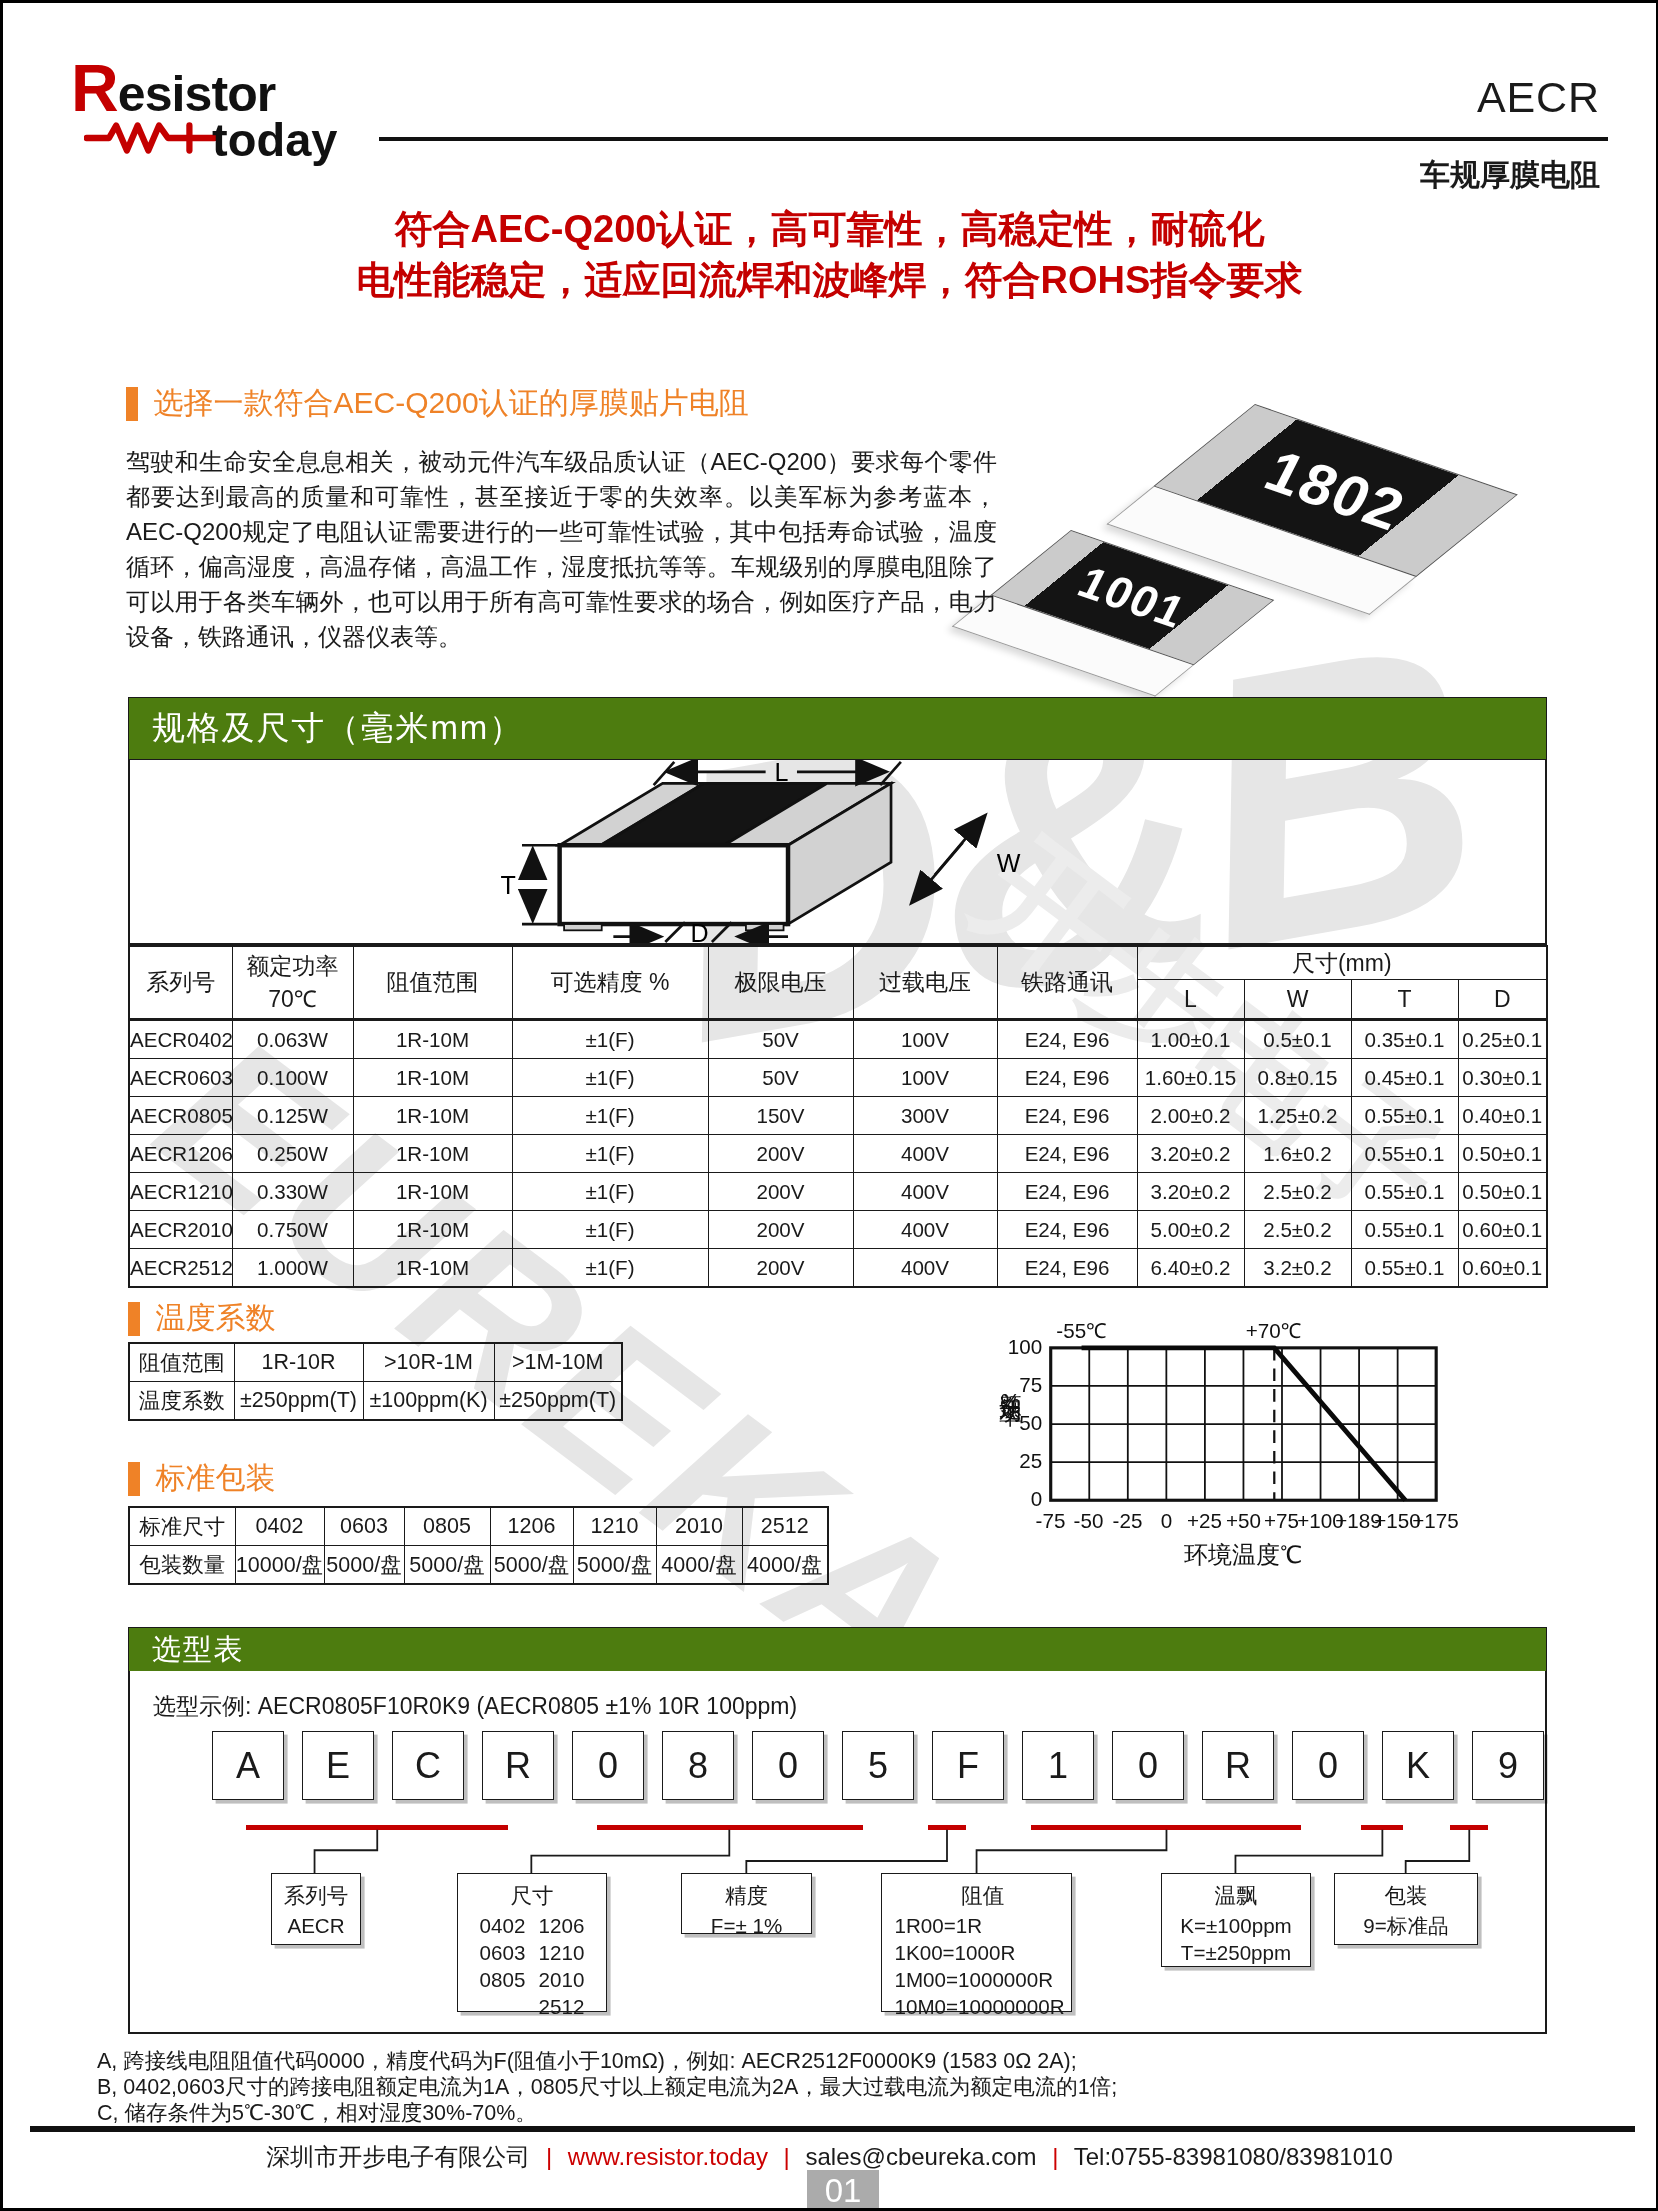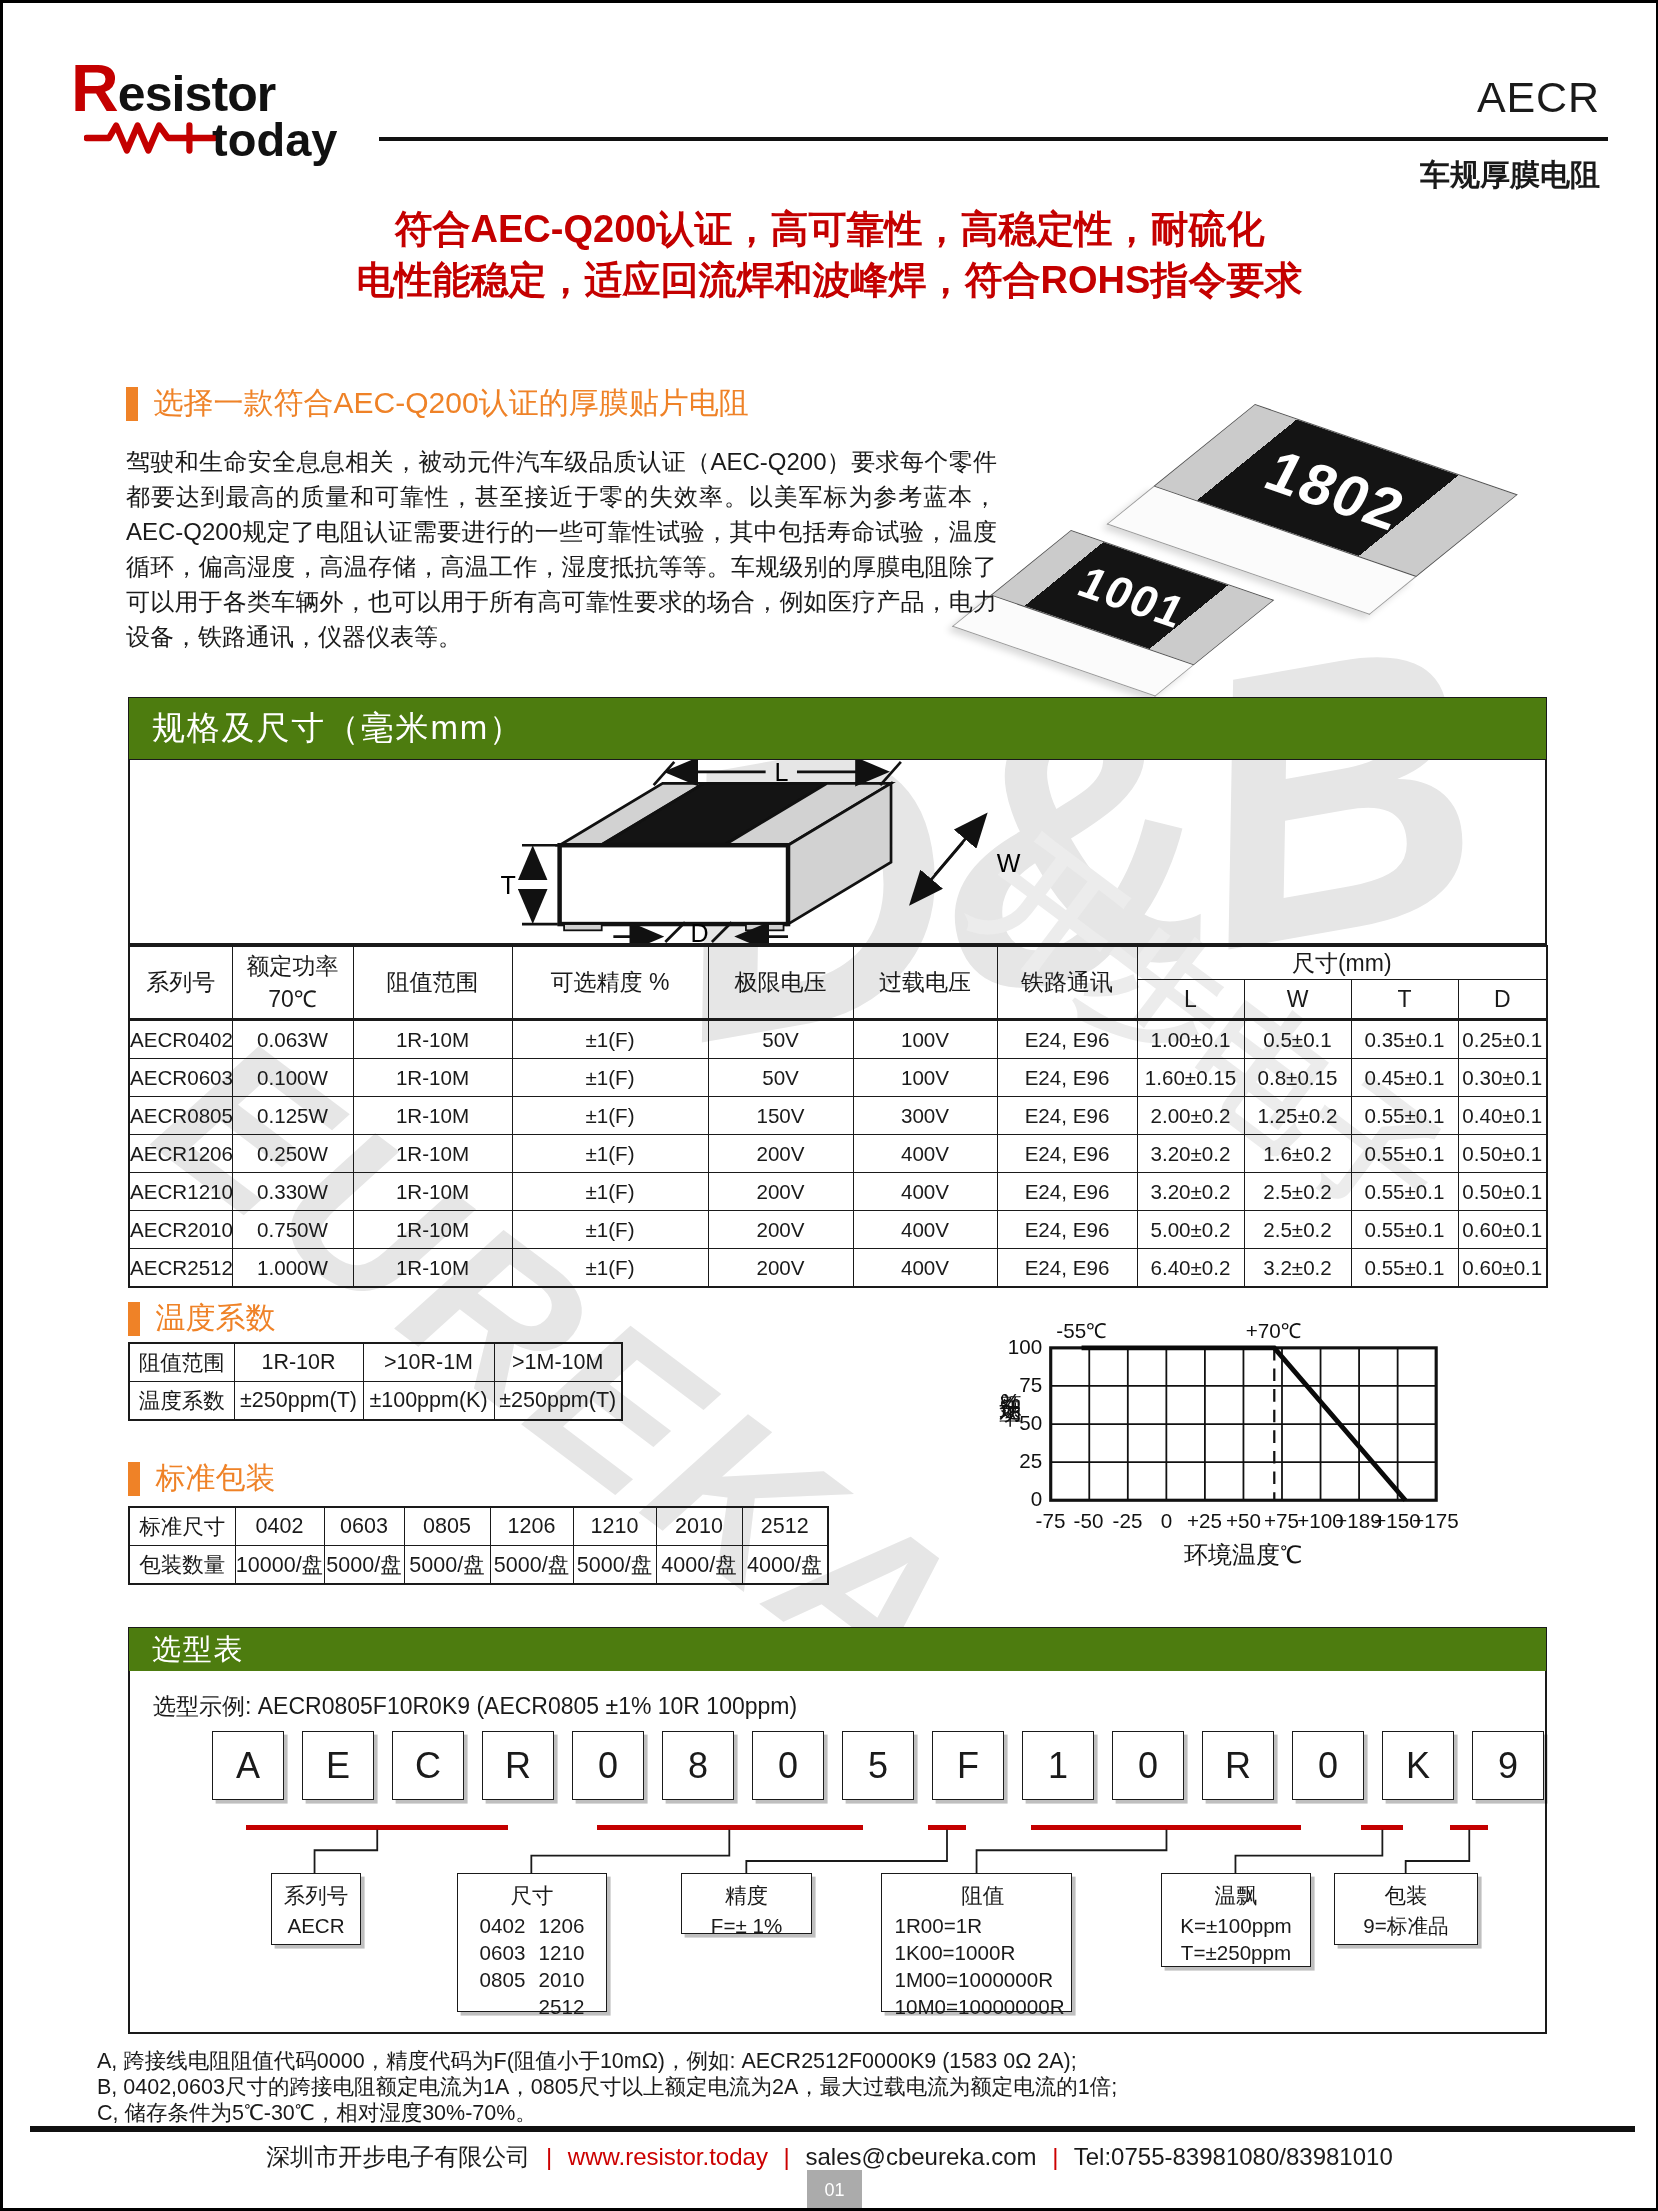--- a/index.html
+++ b/index.html
@@ -91,22 +91,22 @@
       box-sizing:border-box;text-align:center;font-size:20.6px;line-height:27px;padding-top:9px;}
   .leg-box .t{font-size:21.5px;margin-bottom:1.8px;}
   .leg-left{text-align:left;padding-left:12.5px;}
   .size-row span{display:inline-block;width:59px;text-align:center;}
   
   .notes{left:94px;top:2045px;font-size:21.5px;line-height:26px;}
   .foot-line{left:27px;top:2123px;width:1605px;height:6.3px;background:#111;}
   .foot-text{left:0;top:2138px;width:100%;text-align:center;font-size:24px;}
   .foot-text .red{color:#cc0000;}
   .foot-text .sep{color:#cc0000;margin:0 9px;}
-  .page-num{left:804px;top:2167px;width:55px;height:41px;background:#ababab;color:#fff;
-      font-size:18px;display:flex;align-items:center;justify-content:center;}
+  .page-num{left:804px;top:2167px;width:72px;height:41px;background:#ababab;color:#fff;
+      font-size:33px;display:flex;align-items:center;justify-content:center;}
 </style>
 </head>
 <body>
 
 <div class="page">
 
   <div class="wm wm-db">D&amp;B</div>
   <div class="wm wm-eureka">EUREKA</div>
   <div class="wm wm-cn">开步电子</div>
 

